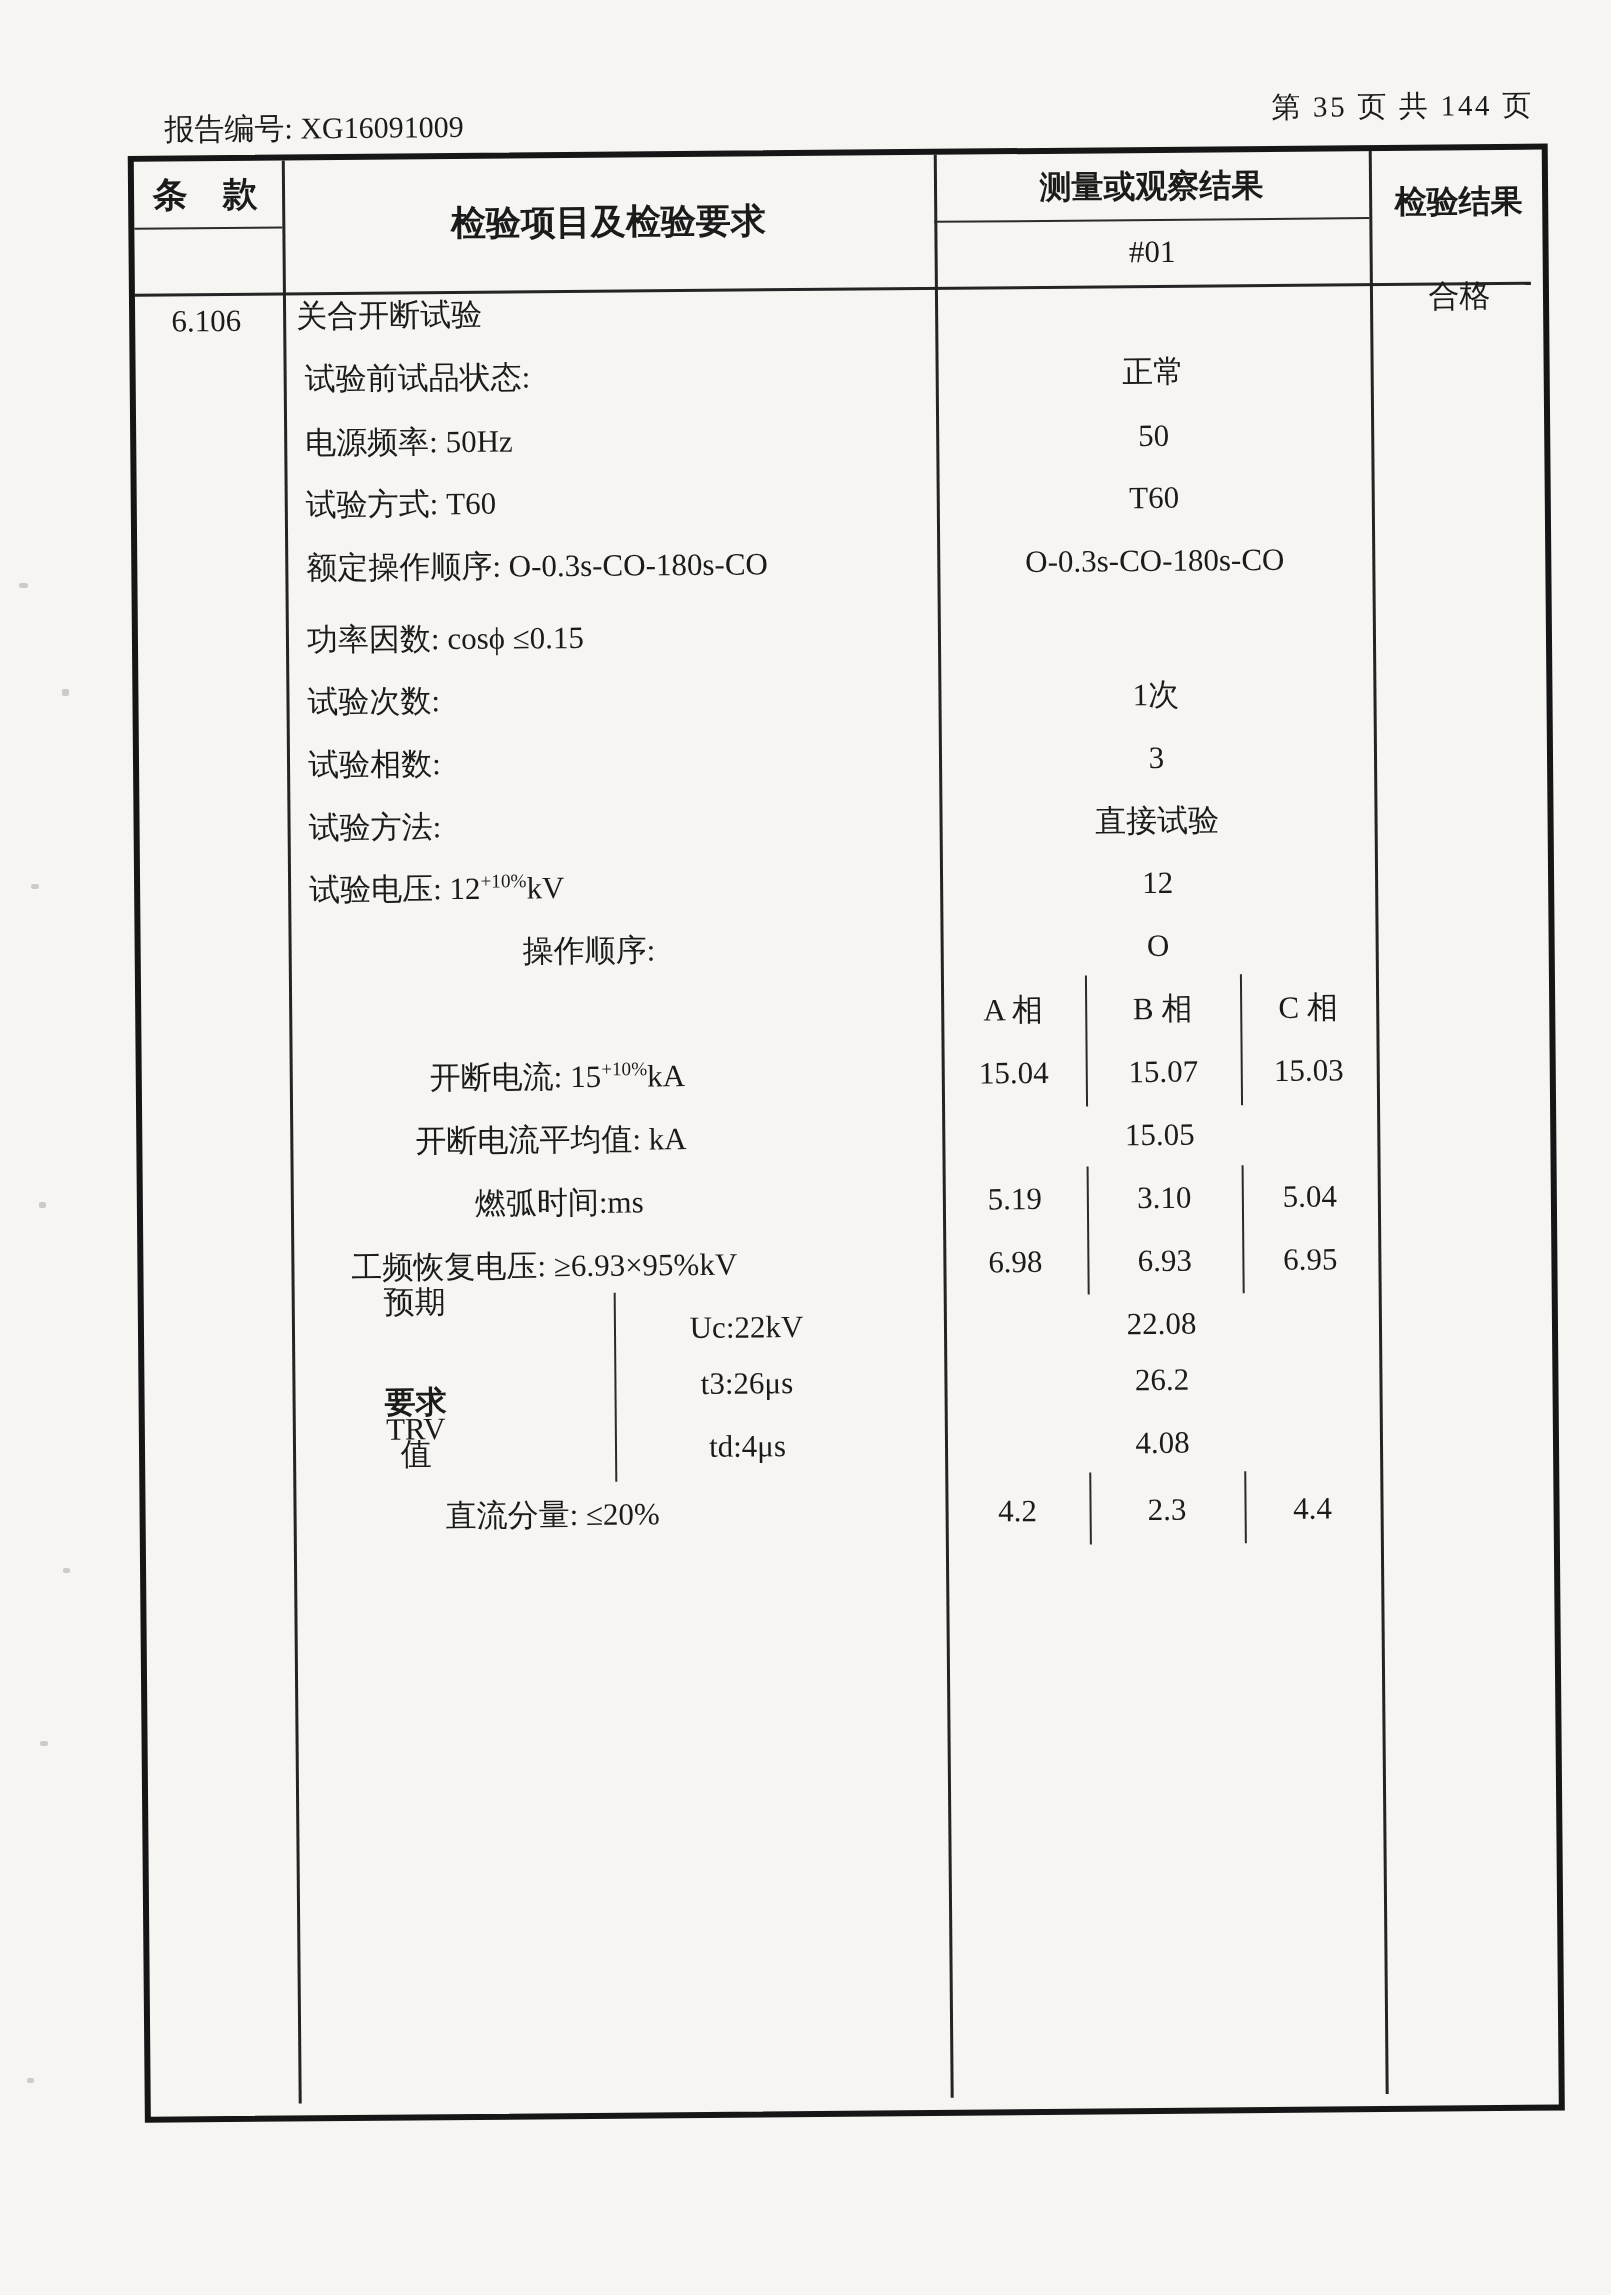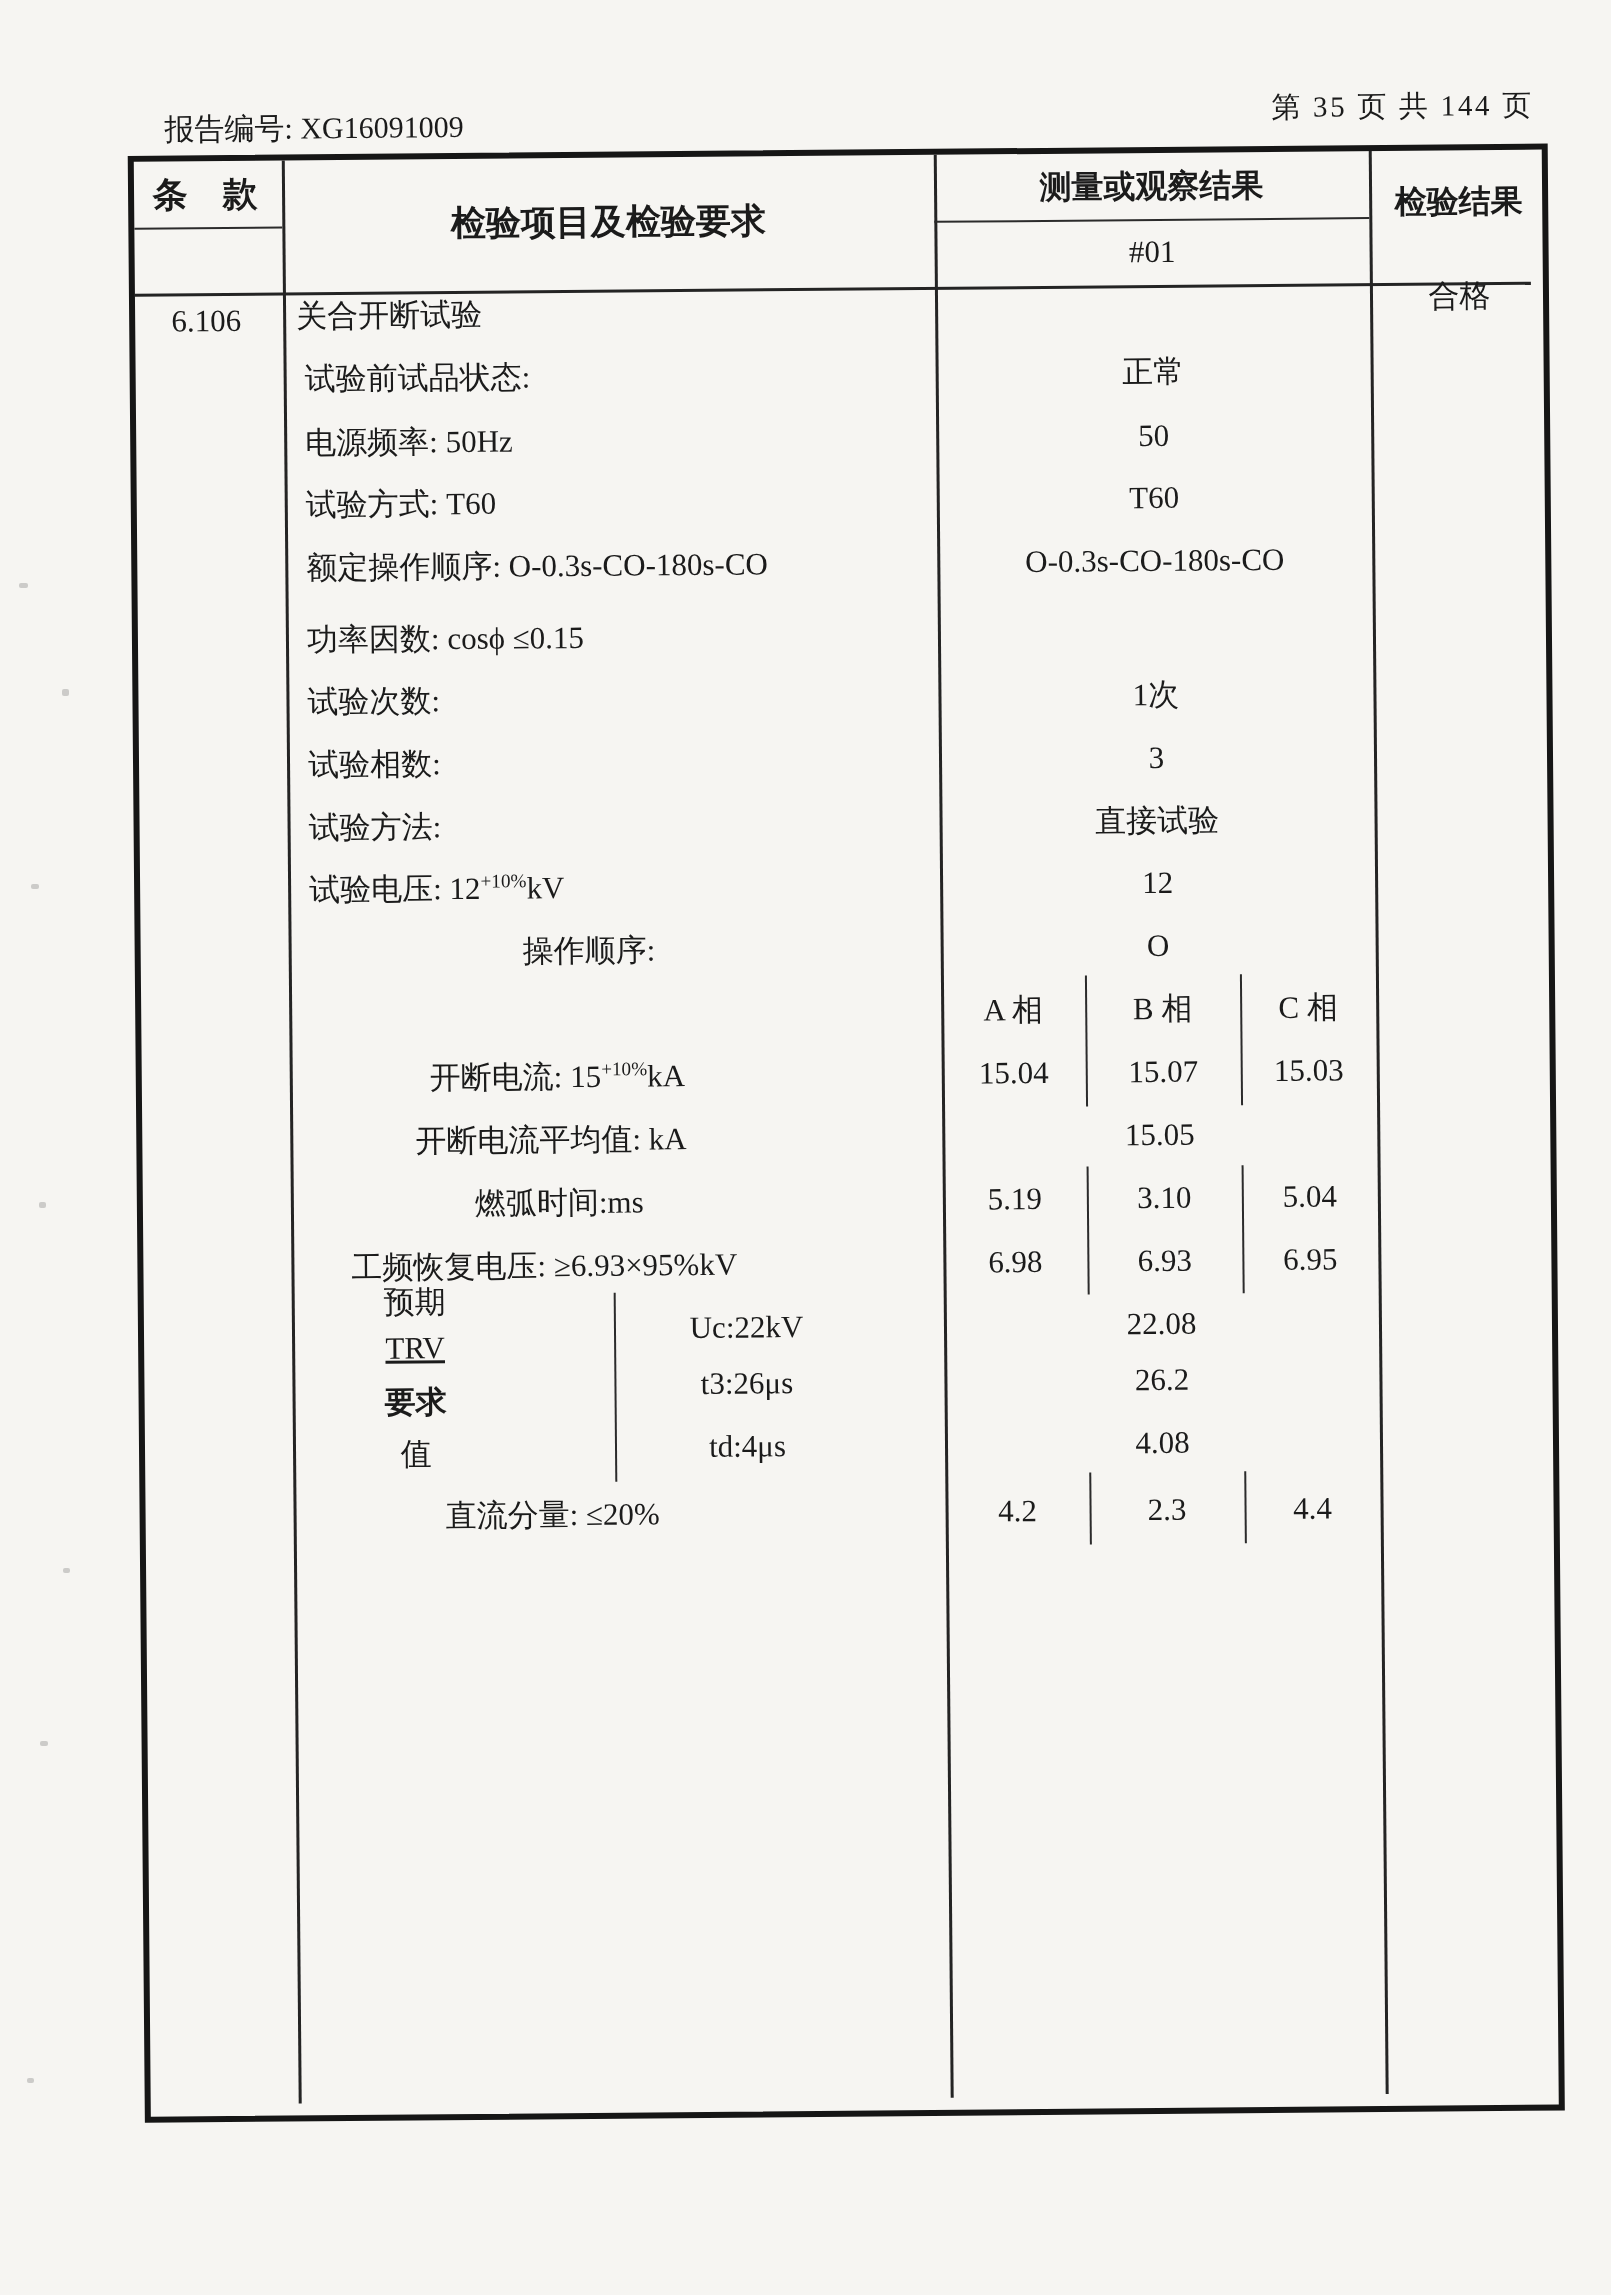--- a/index.html
+++ b/index.html
@@ -103,21 +103,21 @@
     <div class="txt" style="left:522px;top:925px;">操作顺序:</div>
 
     <div class="txt" style="left:428px;top:1051px;">
       <span>开断电流: 15</span><sup class="tol">+10%</sup><span>kA</span>
     </div>
     <div class="txt" style="left:413px;top:1114px;">开断电流平均值: kA</div>
     <div class="txt" style="left:472px;top:1177px;">燃弧时间:ms</div>
     <div class="txt" style="left:348px;top:1240px;">工频恢复电压: ≥6.93×95%kV</div>
 
     <div class="txt ctr" style="left:361px;top:1275px;width:100px;">预期</div>
-    <div class="txt ctr" style="left:361px;top:1321px;width:100px;text-decoration:underline;">TRV</div>
+    <div class="txt ctr" style="left:361px;top:1402px;width:100px;">TRV</div>
     <div class="txt ctr" style="left:361px;top:1375px;width:100px;font-weight:bold;">要求</div>
     <div class="txt ctr" style="left:361px;top:1427px;width:100px;">值</div>
     <div class="txt ctr" style="left:622px;top:1303px;width:241px;">Uc:22kV</div>
     <div class="txt ctr" style="left:622px;top:1359px;width:241px;">t3:26μs</div>
     <div class="txt ctr" style="left:622px;top:1422px;width:241px;">td:4μs</div>
 
     <div class="txt" style="left:440px;top:1489px;">直流分量: ≤20%</div>
 
     <div class="txt ctr" style="left:940px;top:351px;width:435px;">正常</div>
     <div class="txt ctr" style="left:940px;top:415px;width:435px;">50</div>

